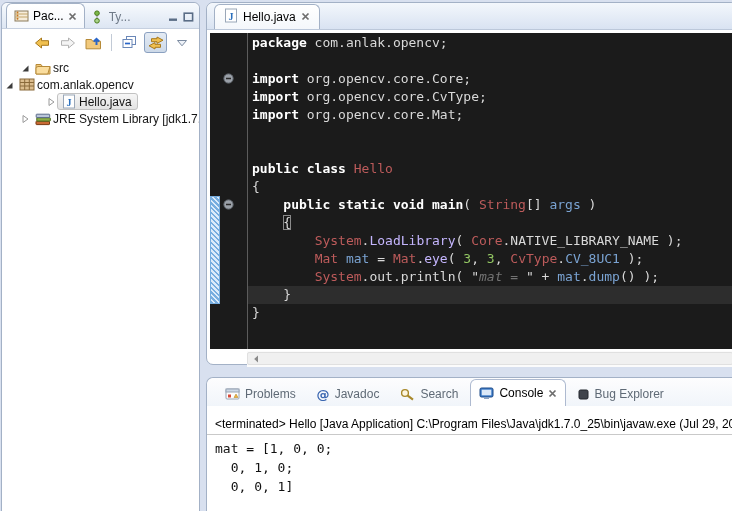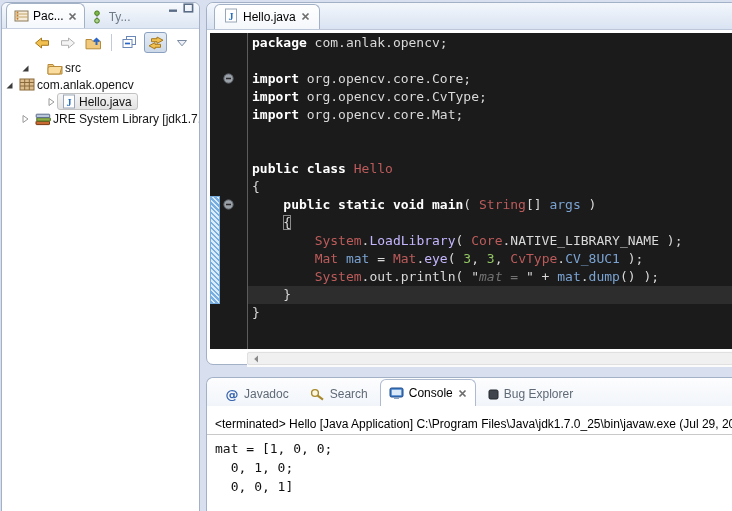--- a/index.html
+++ b/index.html
@@ -2,21 +2,21 @@
 <html><head>
 <meta charset="utf-8">
 <style>
   html,body{margin:0;padding:0;width:732px;height:511px;overflow:hidden;
     background:#d8e0ef;font-family:"Liberation Sans",sans-serif;position:relative;}
   .icn{display:inline-flex;align-items:center;justify-content:center;flex:none;}
 
   
   .left-group{position:absolute;left:1px;top:2px;width:199px;height:520px;
     background:#fff;border:1px solid #a3b1c6;border-radius:6px 6px 0 0;box-sizing:border-box;}
-  .view-tabbar{height:25px;display:flex;align-items:flex-start;
+  .view-tabbar{height:25px;display:flex;align-items:flex-end;
     background:linear-gradient(#f7fafd,#dde6f3);border-bottom:1px solid #c6d0e0;
     border-radius:6px 6px 0 0;}
   .view-tabs{display:flex;align-items:flex-end;height:100%;}
   .view-tab{height:23px;display:flex;align-items:center;gap:4px;padding:0 7px;
     font-size:12px;color:#6f7a88;white-space:nowrap;}
   .view-tab.active{background:linear-gradient(#ffffff,#f5f8fc);border:1px solid #a3b1c6;
     border-bottom:none;border-radius:6px 6px 0 0;color:#000;height:24px;margin-left:4px;}
   .header-buttons{margin-left:auto;display:flex;gap:4px;padding:0 5px 6px 0;}
   .pe-toolbar{height:27px;display:flex;justify-content:flex-end;align-items:center;
     gap:3px;padding:0 6px;background:#fff;}
@@ -173,21 +173,21 @@
       </div>
       <div class="tb-btn">
         <span class="icn">
           <svg width="12" height="8">
             <path d="M1.5 1.5 h9 L6 6.8 Z" fill="#eef2f8" stroke="#7a8aa0"></path>
           </svg>
         </span>
       </div>
     </div>
   <div class="tree" id="pe-tree">
-      <div class="tree-row" style="padding-left: 16px; gap: 12px;">
+      <div class="tree-row" style="padding-left: 16px;">
         <span class="tree-arrow">
           <svg width="10" height="10">
             <path d="M8.5 2.5 V8.5 H2.5 Z" fill="#3c3c3c"></path>
           </svg>
         </span>
         <span class="sel-wrap">
           <span class="icn tree-icon">
             <svg width="16" height="14">
               <path d="M1 3.5 h5 l1.4 2 H15 v7.5 H1z" fill="#f1c97c" stroke="#b68a38"></path>
               <path d="M1 6.5 l2-1 h12 l-2.2 7.5 H1z" fill="#fadd9e" stroke="#b68a38"></path>
@@ -312,20 +312,31 @@
           </span>
         </div>
     </div>
   </div>
 </div>
 
 <div class="console-group">
   <div class="console-tabbar" id="console-tabs">
       <div class="console-tab">
         <span class="icn">
+          <svg width="15" height="14">
+            <rect x="1" y="2" width="13" height="10" rx="1" fill="#fdfdfd" stroke="#98a4b4"></rect>
+            <rect x="1" y="2" width="13" height="3" fill="#cdd8e6" stroke="#98a4b4"></rect>
+            <rect x="3" y="7.5" width="3" height="3" fill="#d84a3a"></rect>
+            <path d="M9 10.5 l2-3.5 2 3.5 Z" fill="#f0b43c" stroke="#a87d20" stroke-width="0.5"></path>
+          </svg>
+        </span>
+        <span>Problems</span>
+      </div>
+      <div class="console-tab">
+        <span class="icn">
           <svg width="14" height="14">
             <text x="7" y="11.5" font-size="13" font-weight="bold" fill="#3a66b0" text-anchor="middle" font-family="DejaVu Sans,sans-serif">@</text>
           </svg>
         </span>
         <span>Javadoc</span>
       </div>
       <div class="console-tab">
         <span class="icn">
           <svg width="16" height="14">
             <circle cx="6" cy="6" r="3.4" fill="#fdf6e0" stroke="#a8882a" stroke-width="1.4"></circle>

